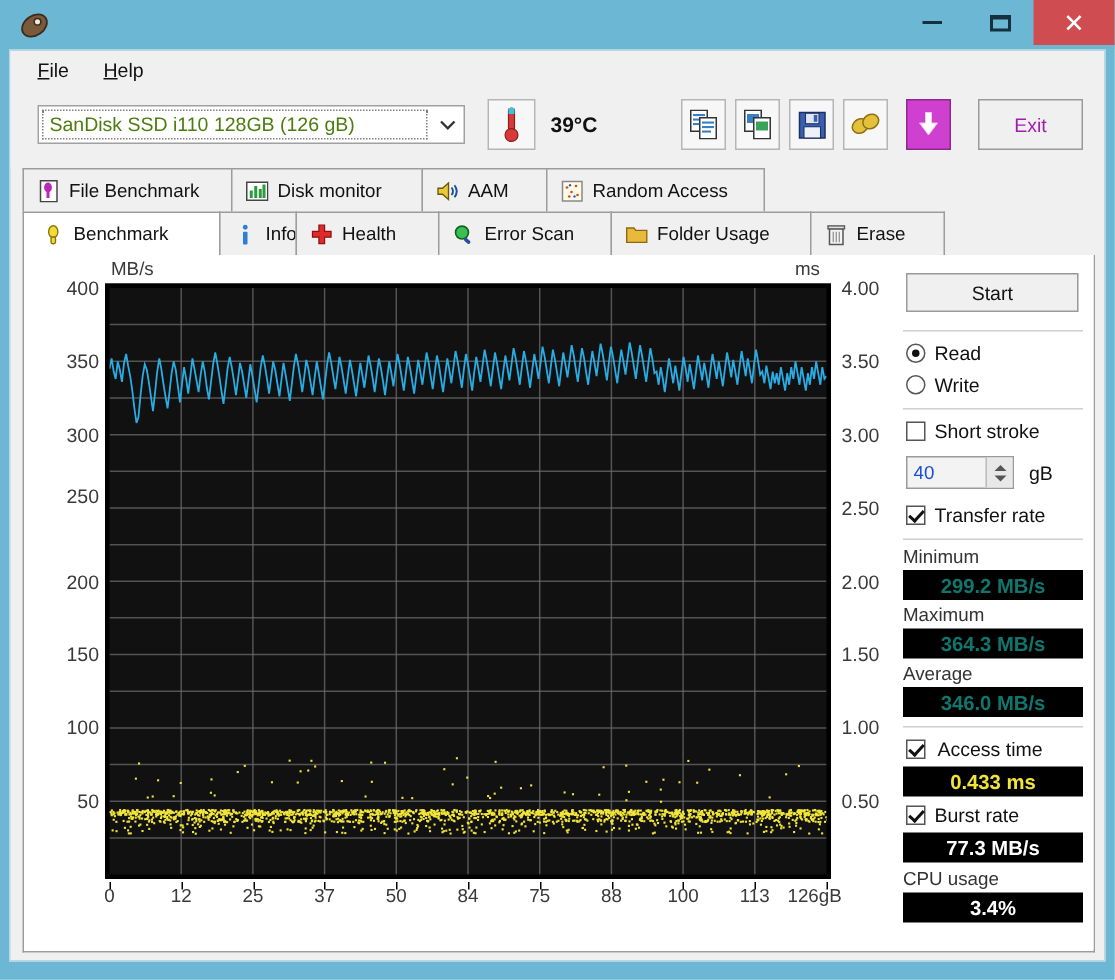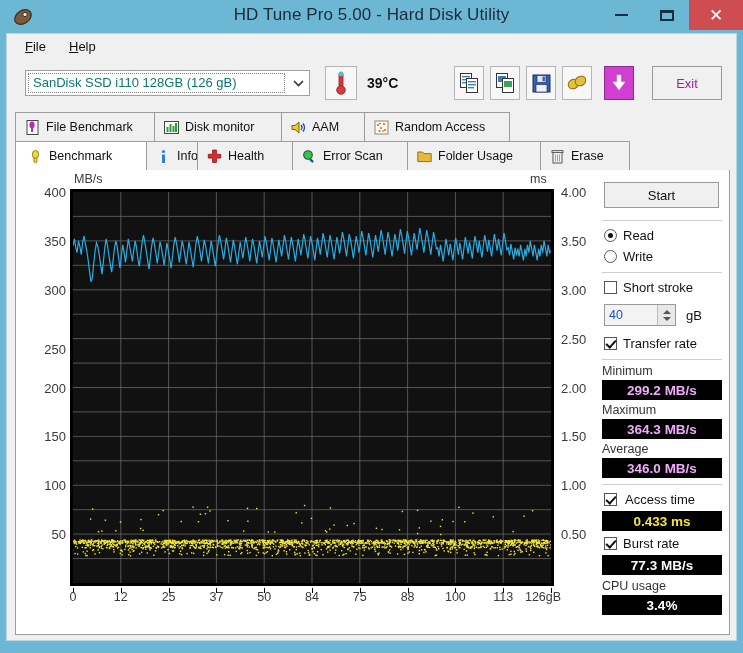--- a/index.html
+++ b/index.html
@@ -57,21 +57,21 @@
   .mi-help{left:56px;}
 
   
   .toolbar{position:absolute;left:0;top:24px;width:100%;height:54px;background:#f0f0f0;}
   .drivebox{
     position:absolute;left:18px;top:12px;width:285px;height:26px;
     background:#fff;border:1px solid #a0a0a0;box-sizing:border-box;
     display:flex;align-items:center;
   }
   .drivebox .val{
-    flex:1;font-size:13px;color:#0f766e;padding-left:4px;
+    flex:1;font-size:13px;color:#4d7c0f;padding-left:4px;
     border:1px dotted #808080;margin:2px;height:18px;line-height:18px;
     white-space:nowrap;overflow:hidden;
   }
   .drivebox .arrow{
     width:22px;height:100%;display:flex;align-items:center;justify-content:center;
     font-size:9px;color:#333;
   }
   .tempbox{
     position:absolute;left:318px;top:8px;width:32px;height:34px;
     background:#f7f7f7;border:1px solid #b5b5b5;box-sizing:border-box;
@@ -175,37 +175,36 @@
   .spin-arrows i{display:block;width:0;height:0;border-left:4px solid transparent;border-right:4px solid transparent;}
   .spin-arrows i.up{border-bottom:4px solid #555;}
   .spin-arrows i.dn{border-top:4px solid #555;}
   .gbl{position:absolute;left:92px;font-size:13px;color:#111;}
   .reslabel{position:absolute;left:8px;font-size:12.5px;color:#333;}
   .resval{
     position:absolute;left:8px;width:120px;height:20px;background:#000;
     display:flex;align-items:center;justify-content:center;
     font-size:13.5px;font-weight:bold;
   }
-  .resval.cyan{color:#f0abfc;}
+  .resval.cyan{color:#0f766e;}
   .resval.yellow{color:#f2e53a;}
   .resval.white{color:#ffffff;}
 </style>
 </head>
 <body>
 
 <div class="window">
 
   <div class="titlebar">
     <span class="title-icon">
       <svg width="22" height="22" viewBox="0 0 22 22">
         <ellipse cx="11" cy="11" rx="9" ry="6.5" transform="rotate(-35 11 11)" fill="#7a5a3a" stroke="#3d2a18" stroke-width="1.2"></ellipse>
         <circle cx="13" cy="8.5" r="2.2" fill="#efe9df" stroke="#3d2a18" stroke-width="1"></circle>
       </svg>
     </span>
-    <div class="title-text">HD Tune Pro 5.00 - Hard Disk Utility</div>
     <div class="wbtns">
       <div class="wbtn">
           <i class="minglyph"></i>
         </div>
       <div class="wbtn">
           <i class="maxglyph"></i>
         </div>
       <div class="wbtn close">
           <span class="closeglyph">✕</span>
         </div>
@@ -410,21 +409,21 @@
     <div class="panel">
 
       <div class="chartwrap">
         <div class="unit-left">MB/s</div>
         <div class="unit-right">ms</div>
 
         <div class="yleft" id="yleft">
             <div class="ylab" style="top: 3px;">400</div>
             <div class="ylab" style="top: 51.875px;">350</div>
             <div class="ylab" style="top: 100.75px;">300</div>
-            <div class="ylab" style="top: 160px;">250</div>
+            <div class="ylab" style="top: 142px;">250</div>
             <div class="ylab" style="top: 198.5px;">200</div>
             <div class="ylab" style="top: 247.375px;">150</div>
             <div class="ylab" style="top: 296.25px;">100</div>
             <div class="ylab" style="top: 345.125px;">50</div>
           </div>
         <div class="yright" id="yright">
             <div class="ylab" style="top: 3px;">4.00</div>
             <div class="ylab" style="top: 51.875px;">3.50</div>
             <div class="ylab" style="top: 100.75px;">3.00</div>
             <div class="ylab" style="top: 149.625px;">2.50</div>

